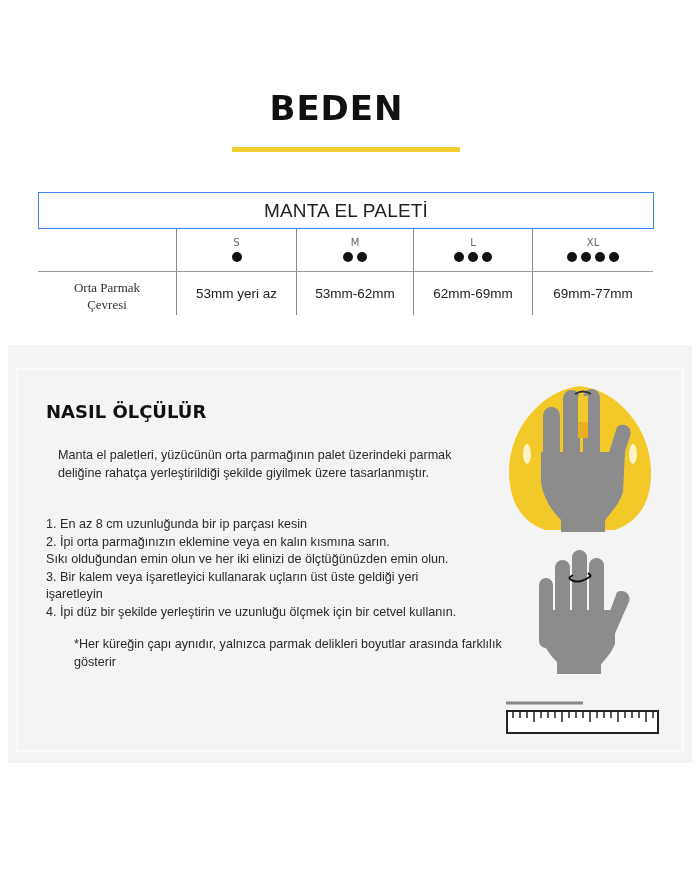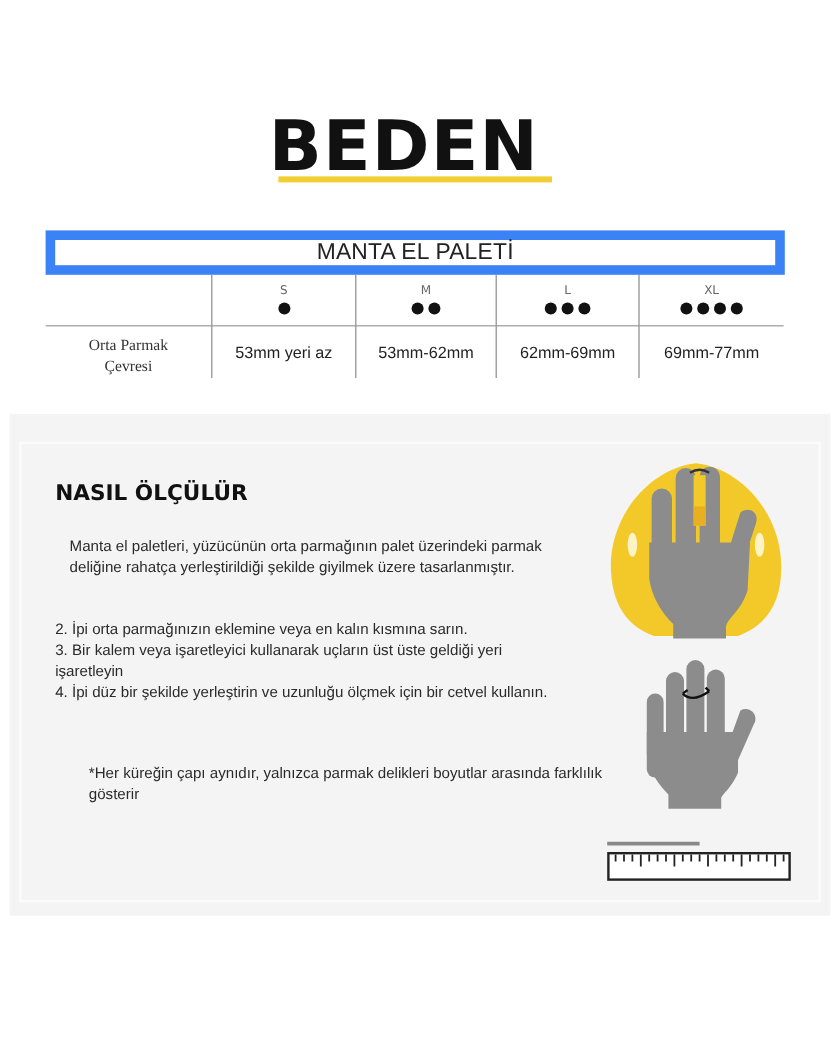--- a/index.html
+++ b/index.html
@@ -2,30 +2,30 @@
 <html><head>
 <meta charset="utf-8">
 <style>
   * { box-sizing: border-box; margin: 0; padding: 0; }
   html, body { width: 700px; height: 869px; background: #ffffff; overflow: hidden; }
   body { position: relative; font-family: "Liberation Sans", sans-serif; color: #222; }
 
   .title {
     position: absolute; left: 0; width: 673px; top: 88px;
     text-align: center; font-family: "DejaVu Sans", sans-serif;
-    font-weight: bold; font-size: 58px; letter-spacing: 1px; color: #111;
+    font-weight: bold; font-size: 34px; letter-spacing: 1px; color: #111;
   }
   .title-underline {
     position: absolute; left: 232px; top: 147px; width: 228px; height: 5px;
     background: #f2cf30;
   }
 
   .table-head {
     position: absolute; left: 38px; top: 192px; width: 616px; height: 37px;
-    border: 8px solid #3b82f6; background: #fff;
+    border: 1px solid #3b82f6; background: #fff;
     display: flex; align-items: center; justify-content: center;
     font-size: 19px; color: #222; letter-spacing: 0.2px;
   }
   .vline { position: absolute; width: 1px; background: #8a8a8a; top: 229px; height: 86px; }
   .hline { position: absolute; left: 38px; width: 615px; height: 1px; background: #999; top: 271px; }
 
   .size-col { position: absolute; top: 229px; height: 42px; text-align: center; }
   .size-label { font-size: 10px; color: #666; margin-top: 8px; height: 12px; line-height: 12px; font-family: "DejaVu Sans", sans-serif; }
   .dots { display: flex; justify-content: center; gap: 4px; margin-top: 3px; }
   .dot { width: 10px; height: 10px; border-radius: 50%; background: #111; }
@@ -115,21 +115,23 @@
   <div class="cell" style="left:533px;width:120px">69mm-77mm</div>
 </div>
 
 <div class="panel">
   <div class="panel-inner"></div>
 </div>
 
 <div class="how-title">NASIL ÖLÇÜLÜR</div>
 <div class="para intro">Manta el paletleri, yüzücünün orta parmağının palet üzerindeki parmak deliğine rahatça yerleştirildiği şekilde giyilmek üzere tasarlanmıştır.</div>
 <div class="para steps">
+  <div>1. En az 8 cm uzunluğunda bir ip parçası kesin</div>
   <div>2. İpi orta parmağınızın eklemine veya en kalın kısmına sarın.</div>
+  <div>Sıkı olduğundan emin olun ve her iki elinizi de ölçtüğünüzden emin olun.</div>
   <div style="width:420px">3. Bir kalem veya işaretleyici kullanarak uçların üst üste geldiği yeri işaretleyin</div>
   <div>4. İpi düz bir şekilde yerleştirin ve uzunluğu ölçmek için bir cetvel kullanın.</div>
 </div>
 <div class="para note">*Her küreğin çapı aynıdır, yalnızca parmak delikleri boyutlar arasında farklılık gösterir</div>
 
 <svg class="illus" style="left:505px;top:382px" width="150" height="150" viewBox="0 0 150 150">
   <path d="M75 4 C112 8 145 45 146 88 C147 122 132 140 110 148 L40 148 C18 140 4 122 4 88 C5 45 38 8 75 4 Z" fill="#f3c92a"></path>
   <ellipse cx="22" cy="72" rx="4" ry="10" fill="#fdf3c4"></ellipse>
   <ellipse cx="128" cy="72" rx="4" ry="10" fill="#fdf3c4"></ellipse>
 

